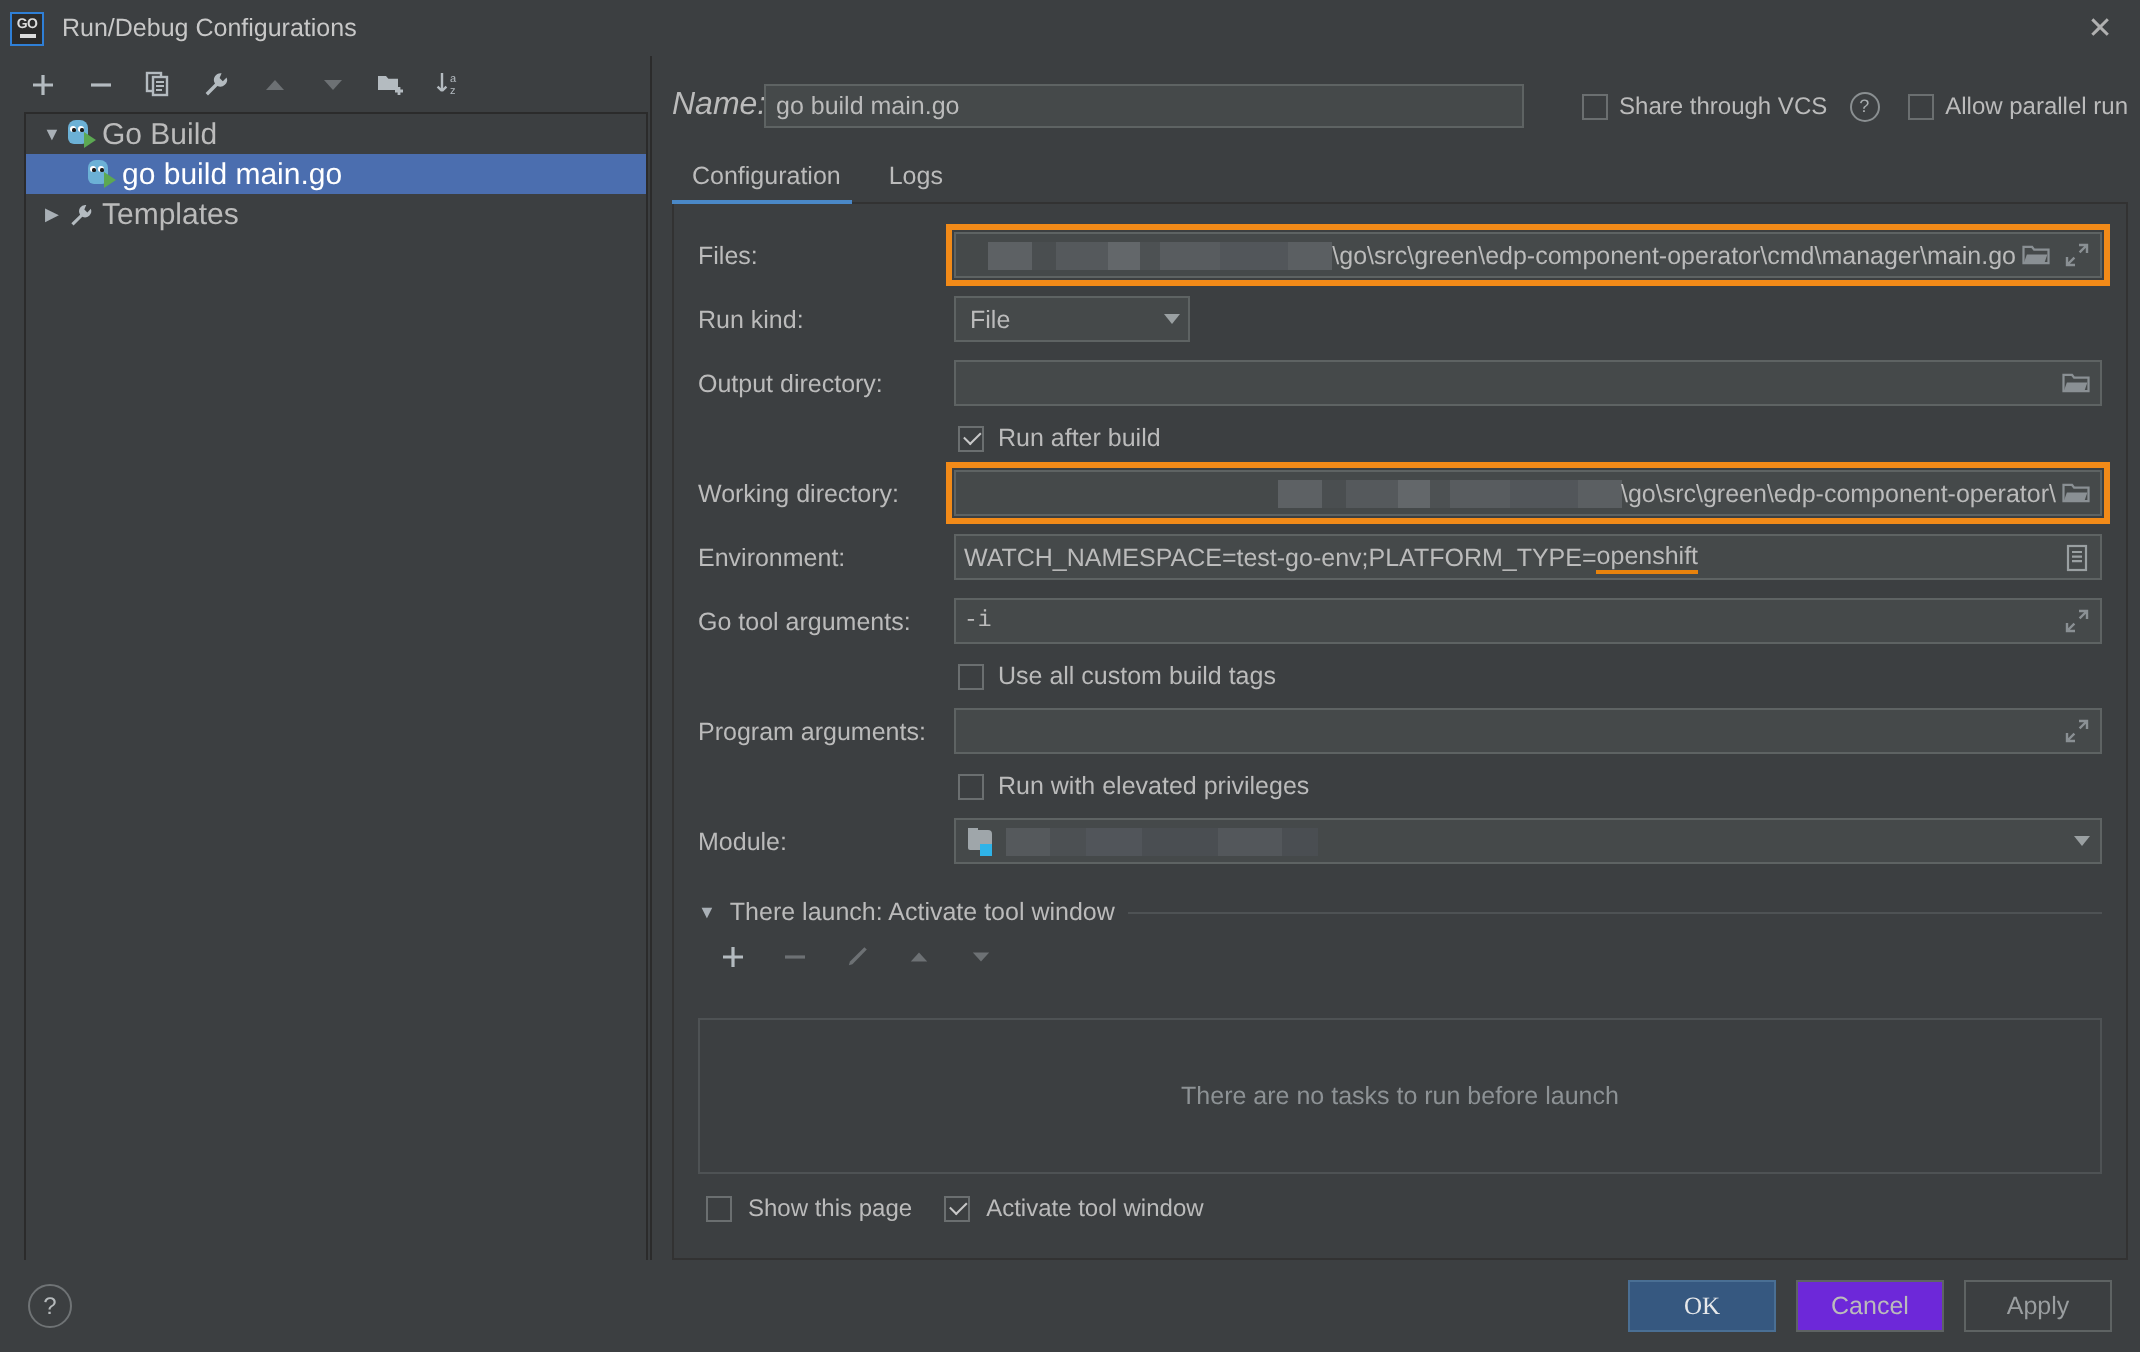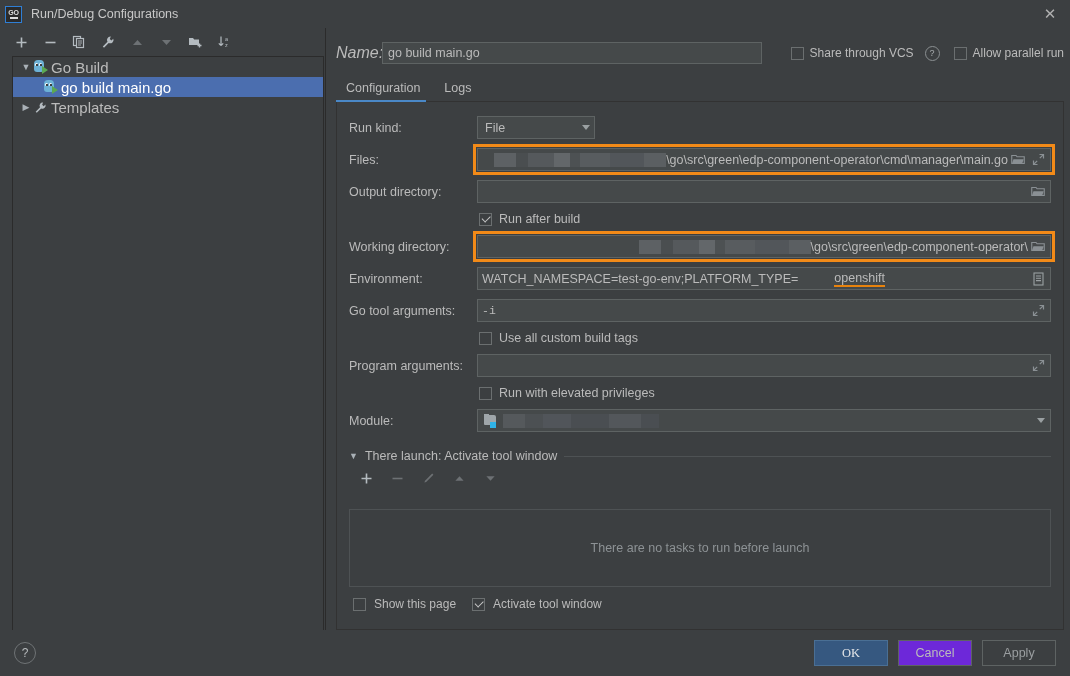--- a/index.html
+++ b/index.html
@@ -326,21 +326,21 @@
   }
   .tfield .ftext {
     flex: 1;
     white-space: nowrap;
     overflow: hidden;
     min-width: 0;
     display: flex;
     align-items: center;
     justify-content: flex-end;
   }
-  .tfield .ftext.left { justify-content: flex-start; gap: 36px; }
+  .tfield .ftext.left { justify-content: flex-start; }
   .redact {
     display: inline-flex;
     height: 14px;
     align-items: stretch;
     margin-right: 0;
     flex: 0 0 auto;
   }
   .redact span { display: block; height: 14px; }
   .mono-ital { font-family: "Liberation Mono", monospace; font-size: 11.5px; }
   .field-ico {
@@ -601,30 +601,20 @@
           <span>Allow parallel run</span>
         </div>
       </div>
 
       <div class="tabs">
         <div class="tab active">Configuration</div>
         <div class="tab">Logs</div>
       </div>
 
       <div class="settings">
-
-        <div class="frow">
-          <div class="flabel">Run kind:</div>
-          <div class="fctl">
-            <div class="combo">
-              <span class="ctext">File</span>
-              <span class="caret"></span>
-            </div>
-          </div>
-        </div>
 
         <div class="frow">
           <div class="flabel">Files:</div>
           <div class="fctl">
             <div class="tfield highlight">
               <span class="ftext">
                 <span class="redact">
                   <span style="width:22px;background:#5d6164"></span>
                   <span style="width:12px;background:#4a4e50"></span>
                   <span style="width:26px;background:#55595c"></span>
@@ -640,20 +630,30 @@
                 <svg class="svgic" width="14" height="13" viewBox="0 0 15 13">
                   <path d="M0.8 2.2h4.6l1.1 1.4h7.7v7.2H0.8z" fill="none" stroke="#8a9094" stroke-width="1.2"></path>
                   <path d="M2.6 6.2h11l-1.6 4.6H1z" fill="#8a9094"></path>
                 </svg>
               </span>
               <span class="field-ico dim">
                 <svg class="svgic" width="13" height="13" viewBox="0 0 13 13">
                   <path d="M7.5 1.5h4v4M11.5 1.5 7.8 5.2M5.5 11.5h-4v-4M1.5 11.5l3.7-3.7" stroke="#8a9094" stroke-width="1.2" fill="none"></path>
                 </svg>
               </span>
+            </div>
+          </div>
+        </div>
+
+        <div class="frow">
+          <div class="flabel">Run kind:</div>
+          <div class="fctl">
+            <div class="combo">
+              <span class="ctext">File</span>
+              <span class="caret"></span>
             </div>
           </div>
         </div>
 
         <div class="frow">
           <div class="flabel">Output directory:</div>
           <div class="fctl">
             <div class="tfield">
               <span class="ftext left"></span>
               <span class="field-ico dim">

